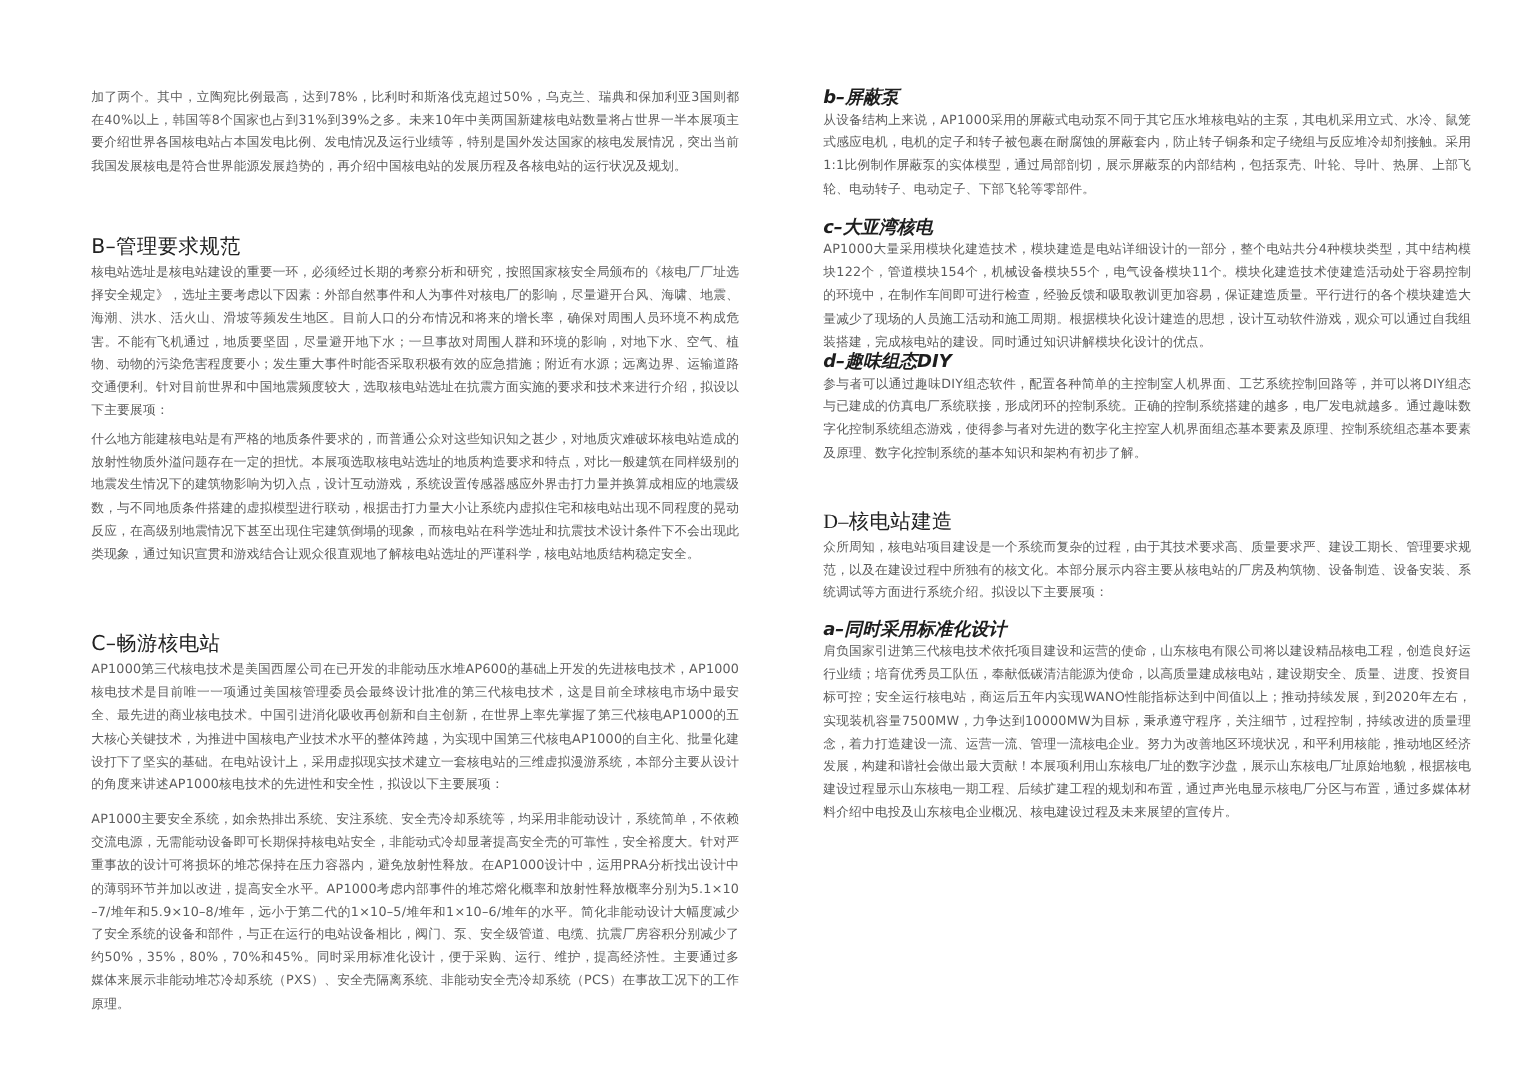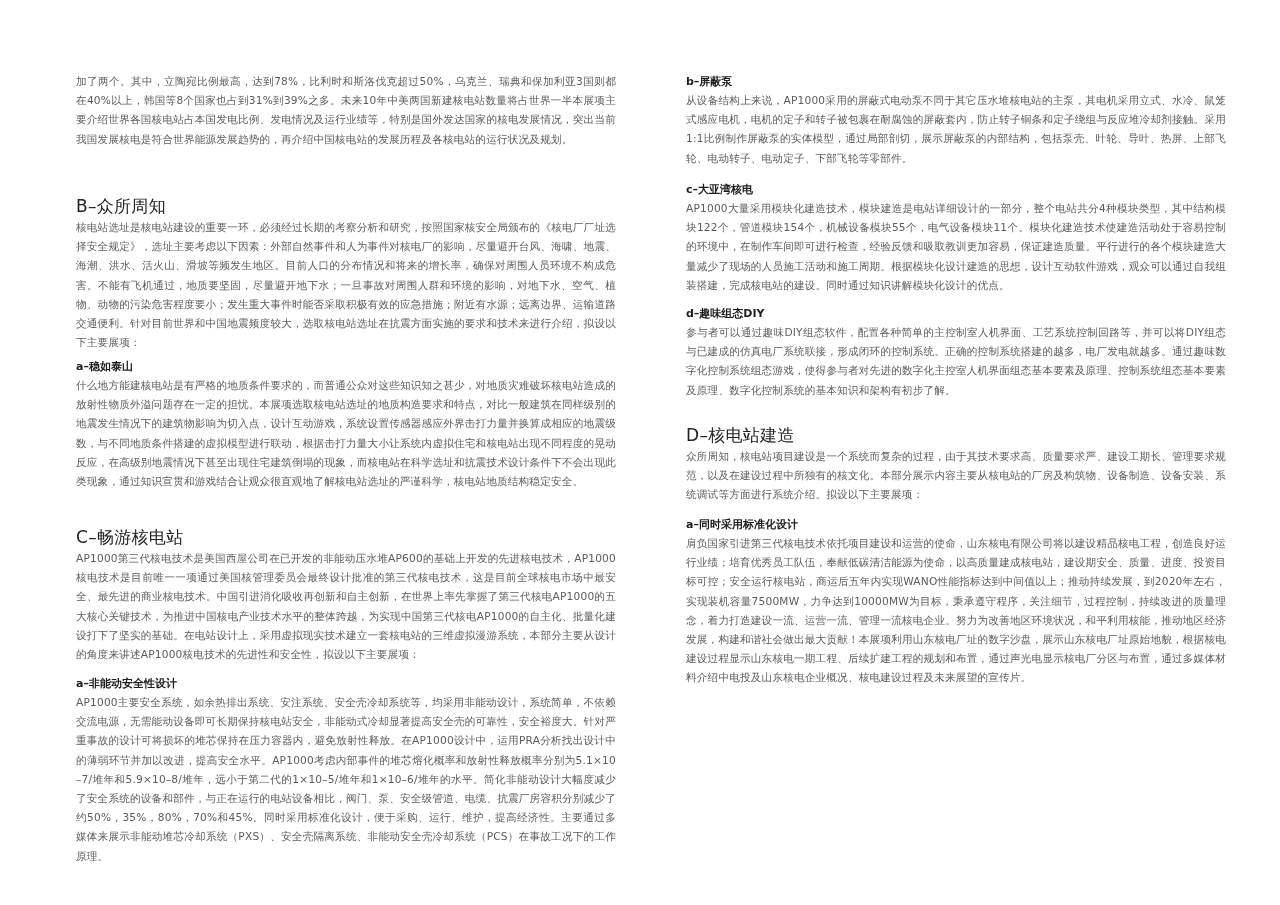--- a/index.html
+++ b/index.html
@@ -41,78 +41,77 @@
     }
     .section-title {
       font-size: 17px;
       line-height: 22px;
       color: #222222;
       font-weight: normal;
       margin: 0 0 1px 0;
       letter-spacing: 0.3px;
     }
     .sub-title {
-      font-size: 11px;
+      font-size: 15px;
       line-height: 19px;
       color: #1e1e1e;
       font-weight: bold;
       margin: 0;
+      font-style: italic;
     }
     .block { position: absolute; left: 0; width: 540px; }
   </style>
 </head>
 <body>
 
 <div class="page">
 
   <div class="column col-left">
 
     <div class="block" style="top:0;">
       <p class="para">加了两个。其中，立陶宛比例最高，达到78%，比利时和斯洛伐克超过50%，乌克兰、瑞典和保加利亚3国则都在40%以上，韩国等8个国家也占到31%到39%之多。未来10年中美两国新建核电站数量将占世界一半本展项主要介绍世界各国核电站占本国发电比例、发电情况及运行业绩等，特别是国外发达国家的核电发展情况，突出当前我国发展核电是符合世界能源发展趋势的，再介绍中国核电站的发展历程及各核电站的运行状况及规划。</p>
     </div>
 
     <div class="block" style="top:123px;">
-      <h2 class="section-title">B–众所周知</h2>
+      <h2 class="section-title">B–管理要求规范</h2>
       <p class="para">核电站选址是核电站建设的重要一环，必须经过长期的考察分析和研究，按照国家核安全局颁布的《核电厂厂址选择安全规定》，选址主要考虑以下因素：外部自然事件和人为事件对核电厂的影响，尽量避开台风、海啸、地震、海潮、洪水、活火山、滑坡等频发生地区。目前人口的分布情况和将来的增长率，确保对周围人员环境不构成危害。不能有飞机通过，地质要坚固，尽量避开地下水；一旦事故对周围人群和环境的影响，对地下水、空气、植物、动物的污染危害程度要小；发生重大事件时能否采取积极有效的应急措施；附近有水源；远离边界、运输道路交通便利。针对目前世界和中国地震频度较大，选取核电站选址在抗震方面实施的要求和技术来进行介绍，拟设以下主要展项：</p>
     </div>
 
     <div class="block" style="top:285px;">
-      <h3 class="sub-title">a–稳如泰山</h3>
       <p class="para">什么地方能建核电站是有严格的地质条件要求的，而普通公众对这些知识知之甚少，对地质灾难破坏核电站造成的放射性物质外溢问题存在一定的担忧。本展项选取核电站选址的地质构造要求和特点，对比一般建筑在同样级别的地震发生情况下的建筑物影响为切入点，设计互动游戏，系统设置传感器感应外界击打力量并换算成相应的地震级数，与不同地质条件搭建的虚拟模型进行联动，根据击打力量大小让系统内虚拟住宅和核电站出现不同程度的晃动反应，在高级别地震情况下甚至出现住宅建筑倒塌的现象，而核电站在科学选址和抗震技术设计条件下不会出现此类现象，通过知识宣贯和游戏结合让观众很直观地了解核电站选址的严谨科学，核电站地质结构稳定安全。</p>
     </div>
 
     <div class="block" style="top:454px;">
       <h2 class="section-title">C–畅游核电站</h2>
       <p class="para">AP1000第三代核电技术是美国西屋公司在已开发的非能动压水堆AP600的基础上开发的先进核电技术，AP1000核电技术是目前唯一一项通过美国核管理委员会最终设计批准的第三代核电技术，这是目前全球核电市场中最安全、最先进的商业核电技术。中国引进消化吸收再创新和自主创新，在世界上率先掌握了第三代核电AP1000的五大核心关键技术，为推进中国核电产业技术水平的整体跨越，为实现中国第三代核电AP1000的自主化、批量化建设打下了坚实的基础。在电站设计上，采用虚拟现实技术建立一套核电站的三维虚拟漫游系统，本部分主要从设计的角度来讲述AP1000核电技术的先进性和安全性，拟设以下主要展项：</p>
     </div>
 
     <div class="block" style="top:602px;">
-      <h3 class="sub-title">a–非能动安全性设计</h3>
       <p class="para">AP1000主要安全系统，如余热排出系统、安注系统、安全壳冷却系统等，均采用非能动设计，系统简单，不依赖交流电源，无需能动设备即可长期保持核电站安全，非能动式冷却显著提高安全壳的可靠性，安全裕度大。针对严重事故的设计可将损坏的堆芯保持在压力容器内，避免放射性释放。在AP1000设计中，运用PRA分析找出设计中的薄弱环节并加以改进，提高安全水平。AP1000考虑内部事件的堆芯熔化概率和放射性释放概率分别为5.1×10–7/堆年和5.9×10–8/堆年，远小于第二代的1×10–5/堆年和1×10–6/堆年的水平。简化非能动设计大幅度减少了安全系统的设备和部件，与正在运行的电站设备相比，阀门、泵、安全级管道、电缆、抗震厂房容积分别减少了约50%，35%，80%，70%和45%。同时采用标准化设计，便于采购、运行、维护，提高经济性。主要通过多媒体来展示非能动堆芯冷却系统（PXS）、安全壳隔离系统、非能动安全壳冷却系统（PCS）在事故工况下的工作原理。</p>
     </div>
   </div>
 
   <div class="column col-right">
 
     <div class="block" style="top:0;">
       <h3 class="sub-title">b–屏蔽泵</h3>
       <p class="para">从设备结构上来说，AP1000采用的屏蔽式电动泵不同于其它压水堆核电站的主泵，其电机采用立式、水冷、鼠笼式感应电机，电机的定子和转子被包裹在耐腐蚀的屏蔽套内，防止转子铜条和定子绕组与反应堆冷却剂接触。采用1:1比例制作屏蔽泵的实体模型，通过局部剖切，展示屏蔽泵的内部结构，包括泵壳、叶轮、导叶、热屏、上部飞轮、电动转子、电动定子、下部飞轮等零部件。</p>
     </div>
 
     <div class="block" style="top:108px;">
       <h3 class="sub-title">c–大亚湾核电</h3>
       <p class="para">AP1000大量采用模块化建造技术，模块建造是电站详细设计的一部分，整个电站共分4种模块类型，其中结构模块122个，管道模块154个，机械设备模块55个，电气设备模块11个。模块化建造技术使建造活动处于容易控制的环境中，在制作车间即可进行检查，经验反馈和吸取教训更加容易，保证建造质量。平行进行的各个模块建造大量减少了现场的人员施工活动和施工周期。根据模块化设计建造的思想，设计互动软件游戏，观众可以通过自我组装搭建，完成核电站的建设。同时通过知识讲解模块化设计的优点。</p>
     </div>
 
-    <div class="block" style="top:232px;">
+    <div class="block" style="top:220px;">
       <h3 class="sub-title">d–趣味组态DIY</h3>
       <p class="para">参与者可以通过趣味DIY组态软件，配置各种简单的主控制室人机界面、工艺系统控制回路等，并可以将DIY组态与已建成的仿真电厂系统联接，形成闭环的控制系统。正确的控制系统搭建的越多，电厂发电就越多。通过趣味数字化控制系统组态游戏，使得参与者对先进的数字化主控室人机界面组态基本要素及原理、控制系统组态基本要素及原理、数字化控制系统的基本知识和架构有初步了解。</p>
     </div>
 
-    <div class="block" style="top:352px;">
+    <div class="block" style="top:352px;font-family:Liberation Serif, serif;">
       <h2 class="section-title">D–核电站建造</h2>
       <p class="para">众所周知，核电站项目建设是一个系统而复杂的过程，由于其技术要求高、质量要求严、建设工期长、管理要求规范，以及在建设过程中所独有的核文化。本部分展示内容主要从核电站的厂房及构筑物、设备制造、设备安装、系统调试等方面进行系统介绍。拟设以下主要展项：</p>
     </div>
 
     <div class="block" style="top:443px;">
       <h3 class="sub-title">a–同时采用标准化设计</h3>
       <p class="para">肩负国家引进第三代核电技术依托项目建设和运营的使命，山东核电有限公司将以建设精品核电工程，创造良好运行业绩；培育优秀员工队伍，奉献低碳清洁能源为使命，以高质量建成核电站，建设期安全、质量、进度、投资目标可控；安全运行核电站，商运后五年内实现WANO性能指标达到中间值以上；推动持续发展，到2020年左右，实现装机容量7500MW，力争达到10000MW为目标，秉承遵守程序，关注细节，过程控制，持续改进的质量理念，着力打造建设一流、运营一流、管理一流核电企业。努力为改善地区环境状况，和平利用核能，推动地区经济发展，构建和谐社会做出最大贡献！本展项利用山东核电厂址的数字沙盘，展示山东核电厂址原始地貌，根据核电建设过程显示山东核电一期工程、后续扩建工程的规划和布置，通过声光电显示核电厂分区与布置，通过多媒体材料介绍中电投及山东核电企业概况、核电建设过程及未来展望的宣传片。</p>
     </div>
 
     <div class="block" style="top:638px;">

